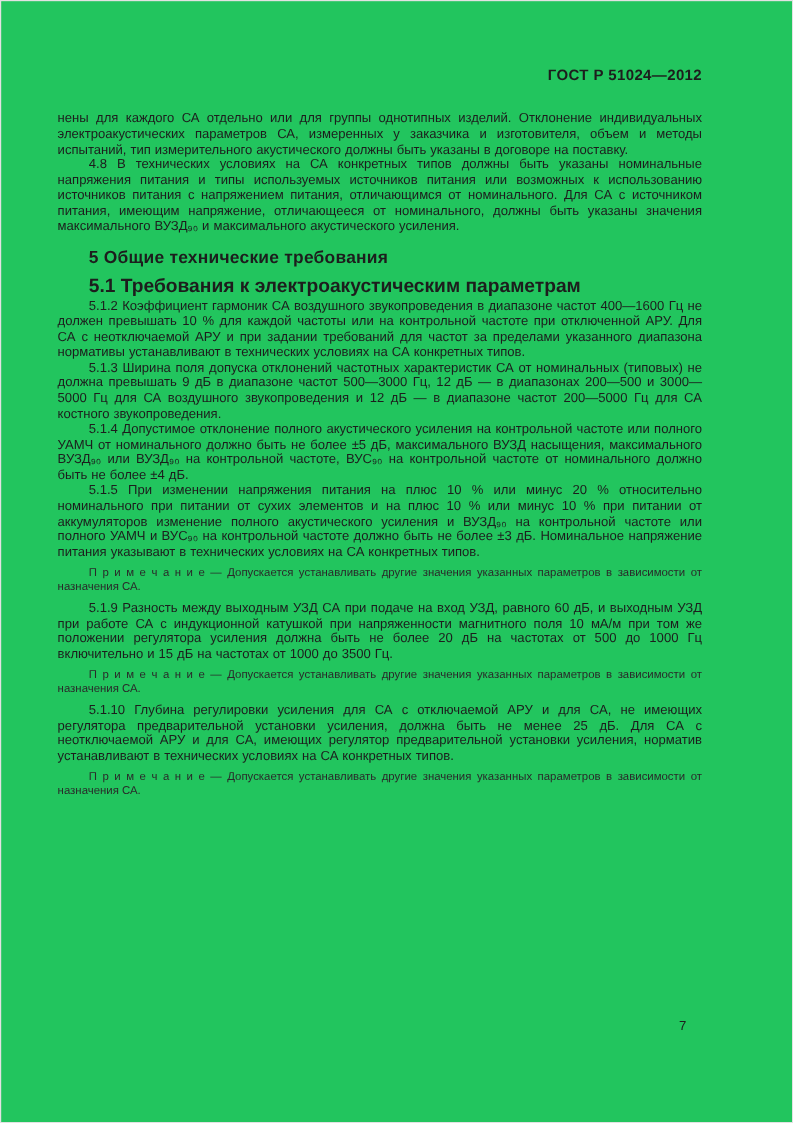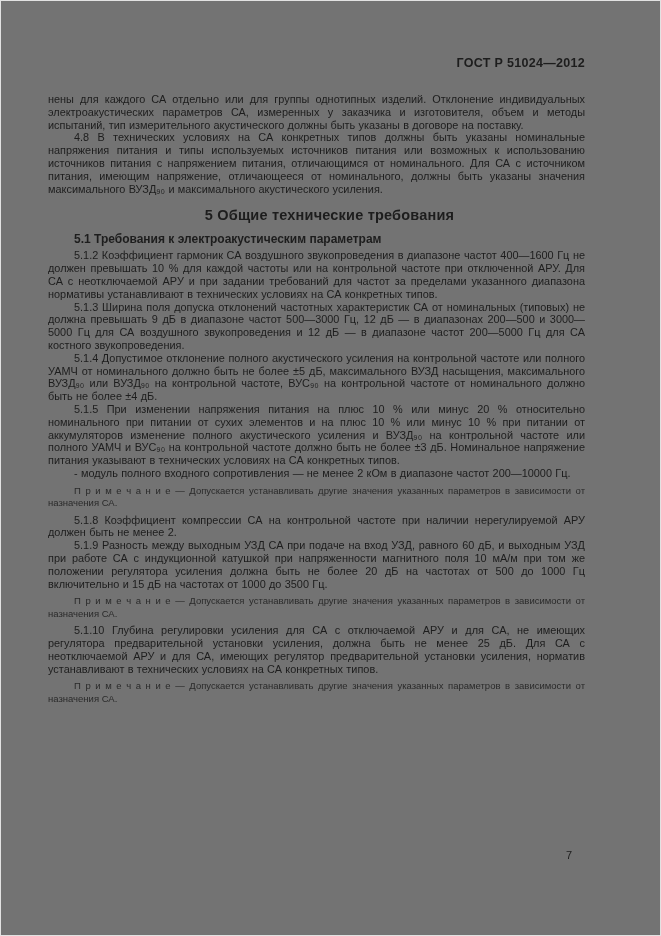--- a/index.html
+++ b/index.html
@@ -5,21 +5,21 @@
   html, body {
     margin: 0;
     padding: 0;
     background: #ededed;
   }
   .page {
     position: relative;
     width: 661px;
     height: 936px;
     margin: 0 auto;
-    background: #737373;
+    background: #22c55e;
     border: 1px solid #e2e2e2;
     box-sizing: border-box;
     overflow: hidden;
     font-family: "Liberation Sans", "DejaVu Sans", sans-serif;
     color: #1d1d1d;
     padding-left: 28px;
   }
   .frame {
     position: absolute;
     left: 47px;
@@ -40,24 +40,23 @@
     text-align: justify;
     word-spacing: 0.3px;
   }
   p.ind { text-indent: 26px; }
   h1.section {
     font-size: 14.5px;
     line-height: 17px;
     font-weight: 700;
     margin: 12px 0 8px 26px;
     letter-spacing: 0.2px;
-    text-align: center;
   }
   h2.subsection {
-    font-size: 12px;
+    font-size: 16px;
     line-height: 14px;
     font-weight: 700;
     margin: 0 0 3px 26px;
   }
   p.note {
     margin: 5px 0 4px 0;
     font-size: 9.5px;
     line-height: 12.4px;
     text-align: justify;
     text-indent: 26px;
@@ -94,26 +93,24 @@
 
 
     <p class="b ind">5.1.3 Ширина поля допуска отклонений частотных характеристик СА от номинальных (типовых) не должна превышать 9 дБ в диапазоне частот 500—3000 Гц, 12 дБ — в диапазонах 200—500 и 3000—5000 Гц для СА воздушного звукопроведения и 12 дБ — в диапазоне частот 200—5000 Гц для СА костного звукопроведения.</p>
 
     <p class="b ind">5.1.4 Допустимое отклонение полного акустического усиления на контрольной частоте или полного УАМЧ от номинального должно быть не более ±5 дБ, максимального ВУЗД насыщения, максимального ВУЗД₉₀ или ВУЗД₉₀ на контрольной частоте, ВУС₉₀ на контрольной частоте от номинального должно быть не более ±4 дБ.</p>
 
     <p class="b ind">5.1.5 При изменении напряжения питания на плюс 10 % или минус 20 % относительно номинального при питании от сухих элементов и на плюс 10 % или минус 10 % при питании от аккумуляторов изменение полного акустического усиления и ВУЗД₉₀ на контрольной частоте или полного УАМЧ и ВУС₉₀ на контрольной частоте должно быть не более ±3 дБ. Номинальное напряжение питания указывают в технических условиях на СА конкретных типов.</p>
 
 
 
-    <p class="b ind">- модуль полного входного сопротивления — не менее 2 кОм в диапазоне частот 200—10000 Гц.</p>
 
     <p class="note">П р и м е ч а н и е — Допускается устанавливать другие значения указанных параметров в зависимости от назначения СА.</p>
 
 
-    <p class="b ind">5.1.8 Коэффициент компрессии СА на контрольной частоте при наличии нерегулируемой АРУ должен быть не менее 2.</p>
 
     <p class="b ind">5.1.9 Разность между выходным УЗД СА при подаче на вход УЗД, равного 60 дБ, и выходным УЗД при работе СА с индукционной катушкой при напряженности магнитного поля 10 мА/м при том же положении регулятора усиления должна быть не более 20 дБ на частотах от 500 до 1000 Гц включительно и 15 дБ на частотах от 1000 до 3500 Гц.</p>
 
     <p class="note">П р и м е ч а н и е — Допускается устанавливать другие значения указанных параметров в зависимости от назначения СА.</p>
 
     <p class="b ind">5.1.10 Глубина регулировки усиления для СА с отключаемой АРУ и для СА, не имеющих регулятора предварительной установки усиления, должна быть не менее 25 дБ. Для СА с неотключаемой АРУ и для СА, имеющих регулятор предварительной установки усиления, норматив устанавливают в технических условиях на СА конкретных типов.</p>
 
     <p class="note">П р и м е ч а н и е — Допускается устанавливать другие значения указанных параметров в зависимости от назначения СА.</p>
 
   </div>

